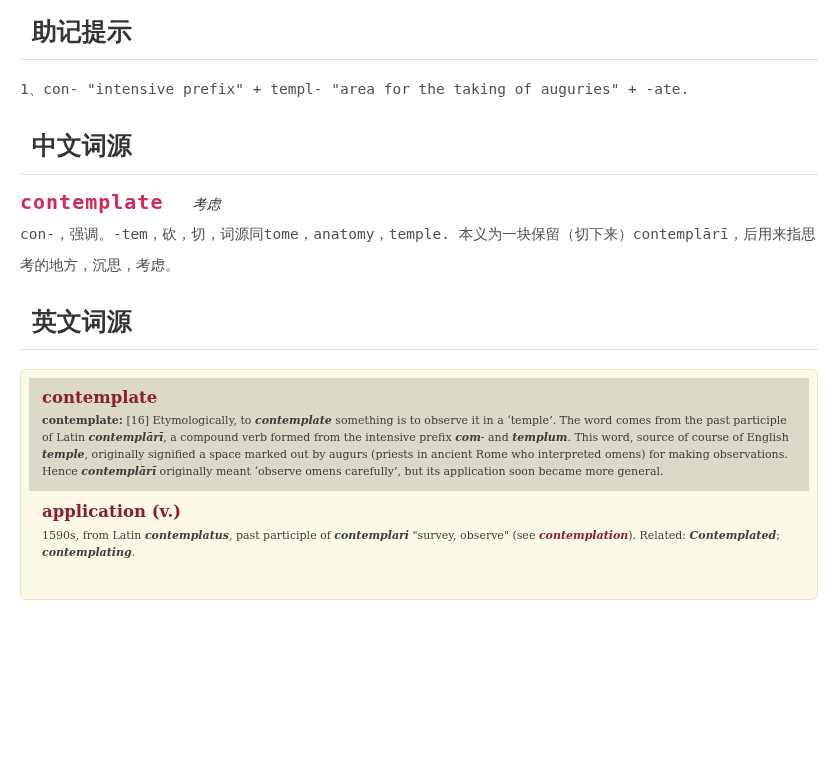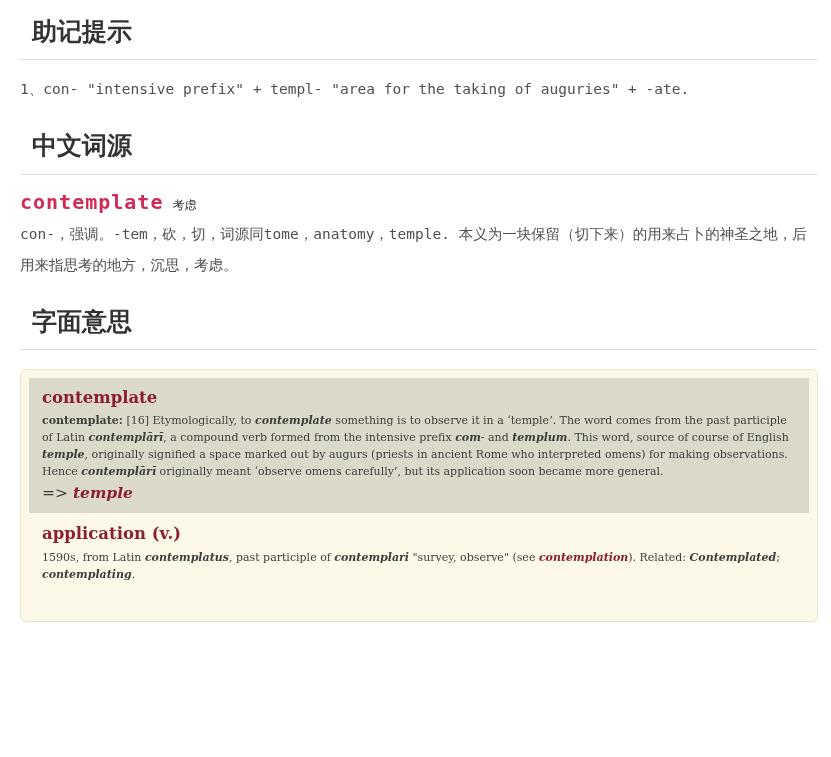--- a/index.html
+++ b/index.html
@@ -34,21 +34,21 @@
   .mnemonic-para p { margin: 0; }
 
   .sec { margin-top: 25px; }
 
   
   .headword-line { margin: 15px 0 0 0; }
   .cn-headword {
     font-size: 20px; font-weight: bold; color: #d02a56;
     letter-spacing: 1px;
   }
-  .cn-gloss { font-size: 12px; color: #333; margin-left: 4px; }
+  .cn-gloss { font-size: 14px; color: #333; margin-left: 24px; font-style: italic; }
   .cn-body {
     font-size: 14.5px; line-height: 31px; color: #505050;
     margin: 5px 0 0 0;
   }
 
   
   .dict-box {
     margin: 19px 0 0 0;
     background: #fdf9e8;
     border: 1px solid #ece4c9;
@@ -98,33 +98,32 @@
     </div>
   </section>
 
   <section class="sec">
     <h2 class="section-title">中文词源</h2>
     <hr class="rule">
     <div class="headword-line">
       <span class="cn-headword mono">contemplate</span>
       <span class="cn-gloss">考虑</span>
     </div>
-    <p class="cn-body mono">con-，强调。-tem，砍，切，词源同tome，anatomy，temple. 本义为一块保留（切下来）的用来占卜的神圣之地，后用来指思考的地方，沉思，考虑。</p>
+    <p class="cn-body mono">con-，强调。-tem，砍，切，词源同tome，anatomy，temple. 本义为一块保留（切下来）contemplārī，后用来指思考的地方，沉思，考虑。</p>
   </section>
 
   <section class="sec">
-    <h2 class="section-title">字面意思</h2>
+    <h2 class="section-title">英文词源</h2>
     <hr class="rule">
 
     <div class="dict-box">
 
       <div class="dict-primary">
         <p class="dict-headword">contemplate</p>
         <p class="dict-text"><span class="seg-b">contemplate:</span><span class="seg-p"> [16] Etymologically, to </span><span class="seg-bi">contemplate</span><span class="seg-p"> something is to observe it in a ‘temple’. The word comes from the past participle of Latin </span><span class="seg-bi">contemplārī</span><span class="seg-p">, a compound verb formed from the intensive prefix </span><span class="seg-bi">com</span><span class="seg-p">- and </span><span class="seg-bi">templum</span><span class="seg-p">. This word, source of course of English </span><span class="seg-bi">temple</span><span class="seg-p">, originally signified a space marked out by augurs (priests in ancient Rome who interpreted omens) for making observations. Hence </span><span class="seg-bi">contemplārī</span><span class="seg-p"> originally meant ‘observe omens carefully’, but its application soon became more general.</span></p>
-        <p class="dict-crossref"><span class="seg-p">=&gt; </span><span class="seg-link">temple</span></p>
       </div>
 
       <div class="dict-secondary">
         <p class="ety-headword">application (v.)</p>
         <p class="dict-text"><span class="seg-p">1590s, from Latin </span><span class="seg-bi">contemplatus</span><span class="seg-p">, past participle of </span><span class="seg-bi">contemplari</span><span class="seg-p"> "survey, observe" (see </span><span class="seg-link">contemplation</span><span class="seg-p">). Related: </span><span class="seg-bi">Contemplated</span><span class="seg-p">; </span><span class="seg-bi">contemplating</span><span class="seg-p">.</span></p>
       </div>
     </div>
   </section>
 
 </div>

